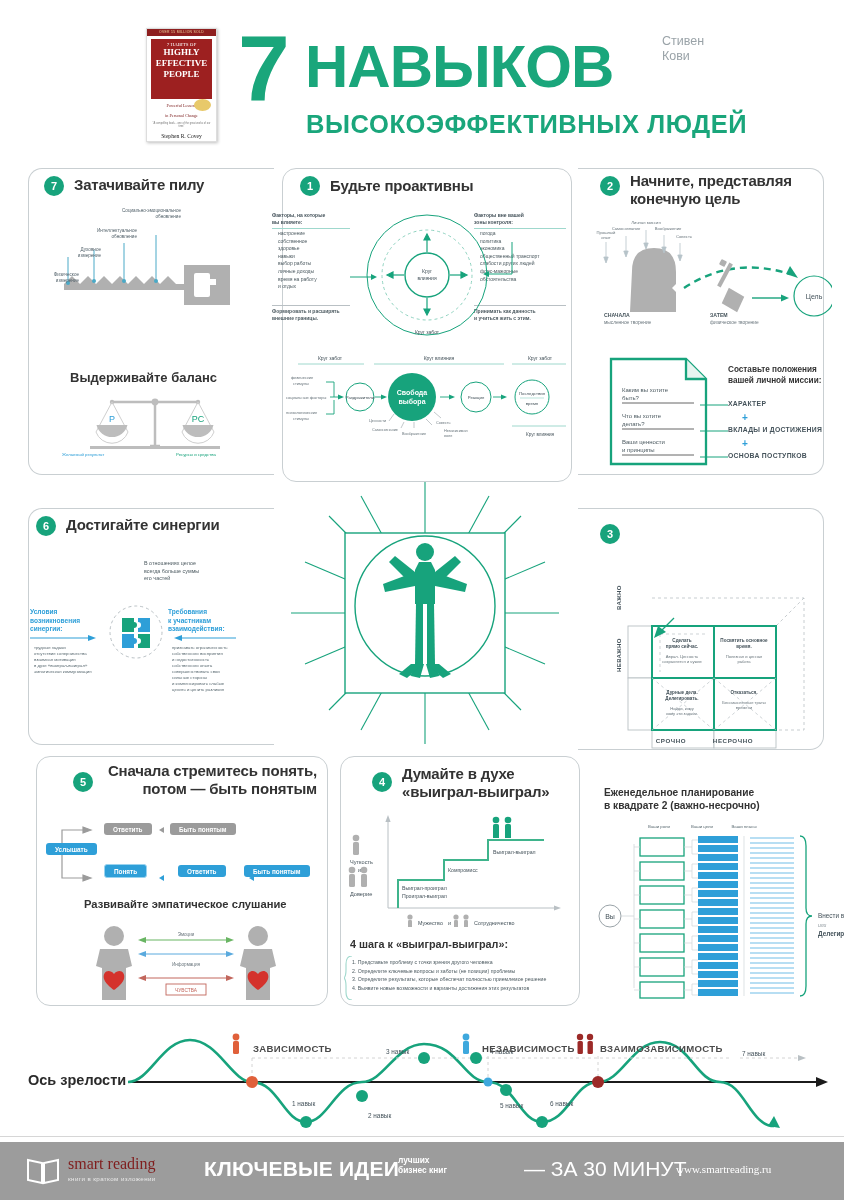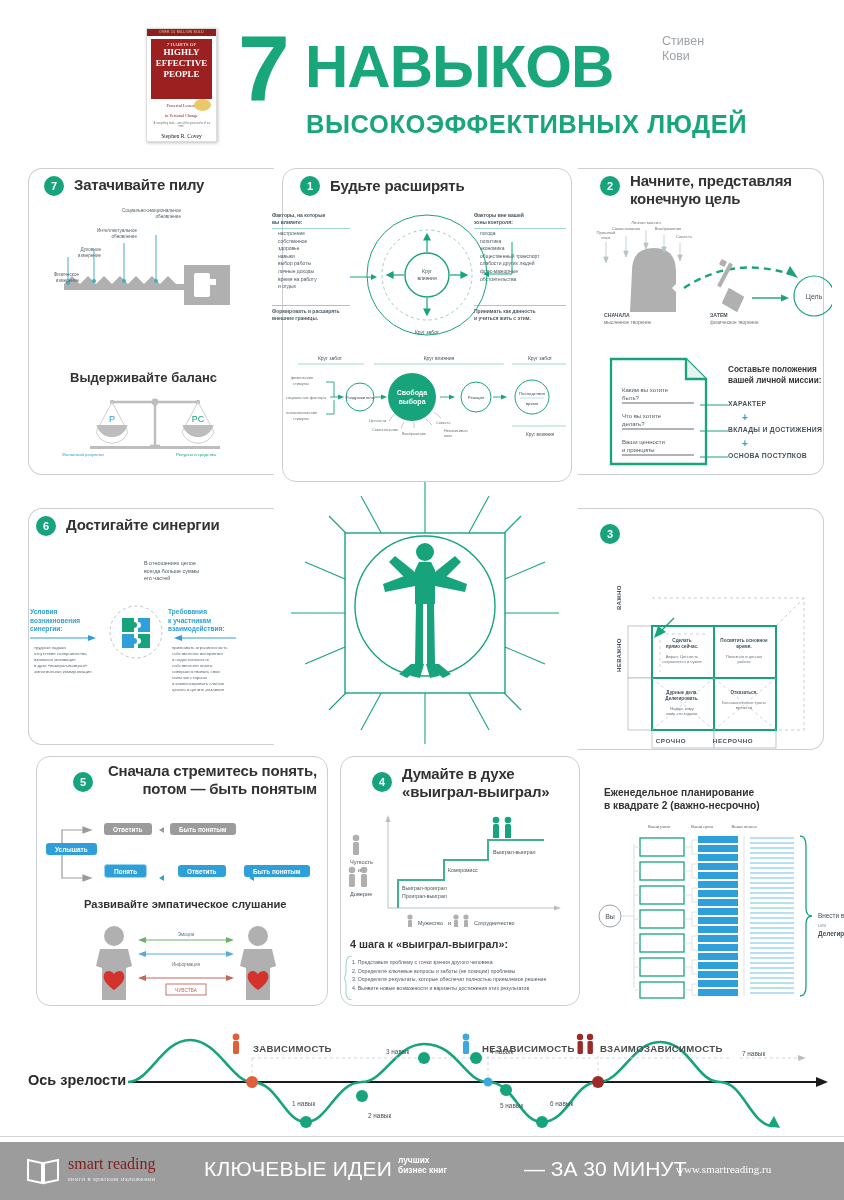--- a/index.html
+++ b/index.html
@@ -57,21 +57,21 @@
   .q-t2{font-size:4.1px;color:#6a767d;line-height:5.4px;}
   .q-side{position:absolute;font-size:6px;font-weight:bold;color:#44525a;letter-spacing:.4px;}
   .q-bot{position:absolute;font-size:6.2px;font-weight:bold;color:#44525a;letter-spacing:.6px;}
 
   .steps-txt{font-size:5.2px;line-height:8.6px;color:#4c5a60;}
 
   
   .footer{position:absolute;left:0;top:1142px;width:844px;height:58px;background:#9c9c9c;}
   .f-sr{position:absolute;left:68px;top:1155px;color:#7f1d1d;font-size:16px;font-family:"Liberation Serif",serif;}
   .f-sr2{position:absolute;left:68px;top:1175px;color:#e8e8e8;font-size:6.2px;letter-spacing:.4px;}
-  .f-mid{position:absolute;left:204px;top:1157px;color:#fff;font-size:21px;font-weight:normal;letter-spacing:.2px;}
+  .f-mid{position:absolute;left:204px;top:1157px;color:#fff;font-size:21px;font-weight:bold;letter-spacing:.2px;}
   .f-small{position:absolute;left:398px;top:1155px;color:#fff;font-size:8.4px;font-weight:bold;line-height:10px;}
   .f-min{position:absolute;left:524px;top:1157px;color:#fff;font-size:21px;font-weight:normal;}
   .f-url{position:absolute;left:676px;top:1163px;color:#fff;font-size:11px;font-family:"Liberation Serif",serif;}
   .sep{position:absolute;left:0;top:1136px;width:844px;height:1px;background:#d6d6d6;}
 </style>
 </head>
 <body>
 
 <div id="page">
 
@@ -144,21 +144,21 @@
     <path d="M92.5,33 L123.5,33 A16,16 0 0 1 92.5,33 Z" fill="#bdbdbd"></path>
     <text x="22" y="30" font-size="9" fill="#2e9fd8" text-anchor="middle" font-family="Liberation Sans">P</text>
     <text x="108" y="30" font-size="9" fill="#17a37c" text-anchor="middle" font-family="Liberation Sans">PC</text>
   </svg>
   <div class="abs" style="left:90px;top:446px;width:130px;height:3px;background:#bdbdbd;"></div>
   <div class="abs tiny" style="left:62px;top:452px;color:#2e9fd8;">Желаемый результат</div>
   <div class="abs tiny" style="left:176px;top:452px;color:#17a37c;">Ресурсы и средства</div>
 
   <div class="frame" style="left:282px;top:168px;width:288px;height:312px;"></div>
   <div class="numbadge" style="left:300px;top:176px;">1</div>
-  <div class="ptitle" style="left:330px;top:177px;">Будьте расширять</div>
+  <div class="ptitle" style="left:330px;top:177px;">Будьте проактивны</div>
 
   <div class="abs tiny2" style="left:272px;top:212px;width:82px;font-weight:bold;white-space:pre-line;color:#44525a;">Факторы, на которые
 вы влияете:</div>
   <div class="hr-s" style="left:272px;top:228px;width:78px;"></div>
   <ul class="abs" style="left:268px;top:230px;width:86px;margin:0;padding-left:10px;list-style:none;">
     <li class="bul" style="white-space:pre-line;">настроение</li>
     <li class="bul" style="white-space:pre-line;">собственное
    здоровье</li>
     <li class="bul">навыки</li>
     <li class="bul">выбор работы</li>

